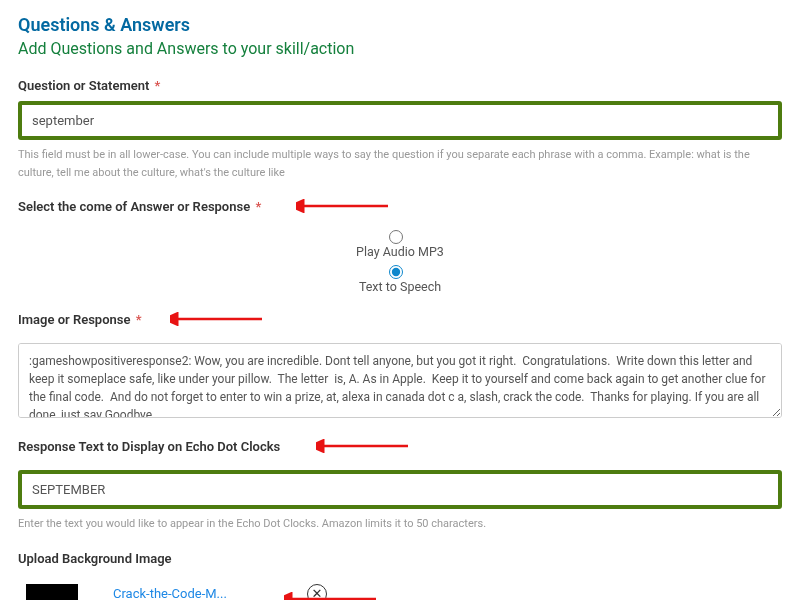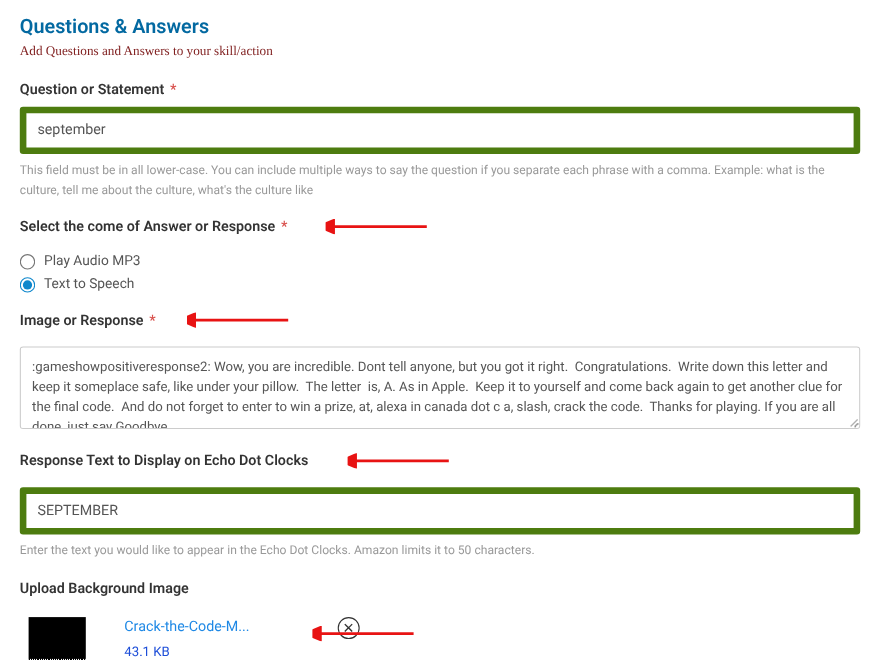--- a/index.html
+++ b/index.html
@@ -14,44 +14,43 @@
       background: #fff;
       font-size: 13px;
     }
     .page-title {
       font-size: 18px;
       font-weight: 600;
       color: #0369a1;
       margin-bottom: 4px;
     }
     .page-subtitle {
-      font-size: 12px;
-      color: #7f1d1d;
+      font-size: 16px;
+      color: #15803d;
       margin-bottom: 20px;
-      font-family: Liberation Serif, serif;
     }
     .field-group {
       margin-bottom: 18px;
     }
     .field-label {
       font-size: 13px;
       font-weight: 600;
       color: #333;
       margin-bottom: 8px;
       display: inline-block;
     }
     .required {
       color: #d9534f;
       margin-left: 2px;
     }
     .text-input {
       width: 100%;
       padding: 8px 10px;
       font-size: 13px;
-      border: 6px solid #4d7c0f;
+      border: 4px solid #4d7c0f;
       border-radius: 3px;
       color: #555;
       font-family: inherit;
     }
     .textarea-input {
       width: 100%;
       padding: 8px 10px;
       font-size: 12px;
       border: 1px solid #ccc;
       border-radius: 3px;
@@ -64,20 +63,21 @@
     .help-text {
       font-size: 11px;
       color: #999;
       margin-top: 6px;
       line-height: 1.6;
     }
     .radio-row {
       display: flex;
       align-items: center;
       margin-bottom: 6px;
+      flex-direction: column;
     }
     .radio-input {
       width: 14px;
       height: 14px;
       margin-right: 8px;
       accent-color: #0E87CC;
     }
     .radio-label {
       font-size: 12.5px;
       color: #555;

